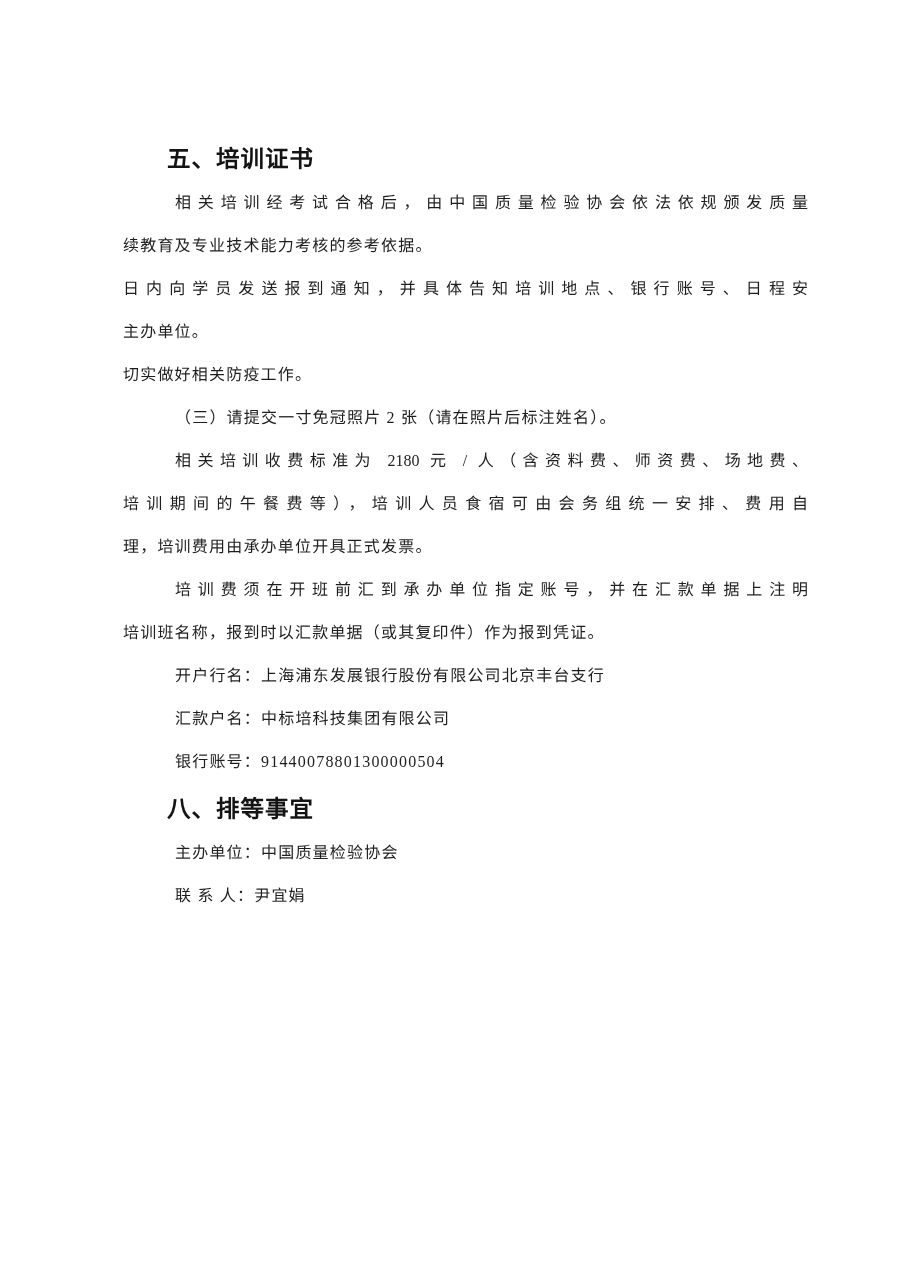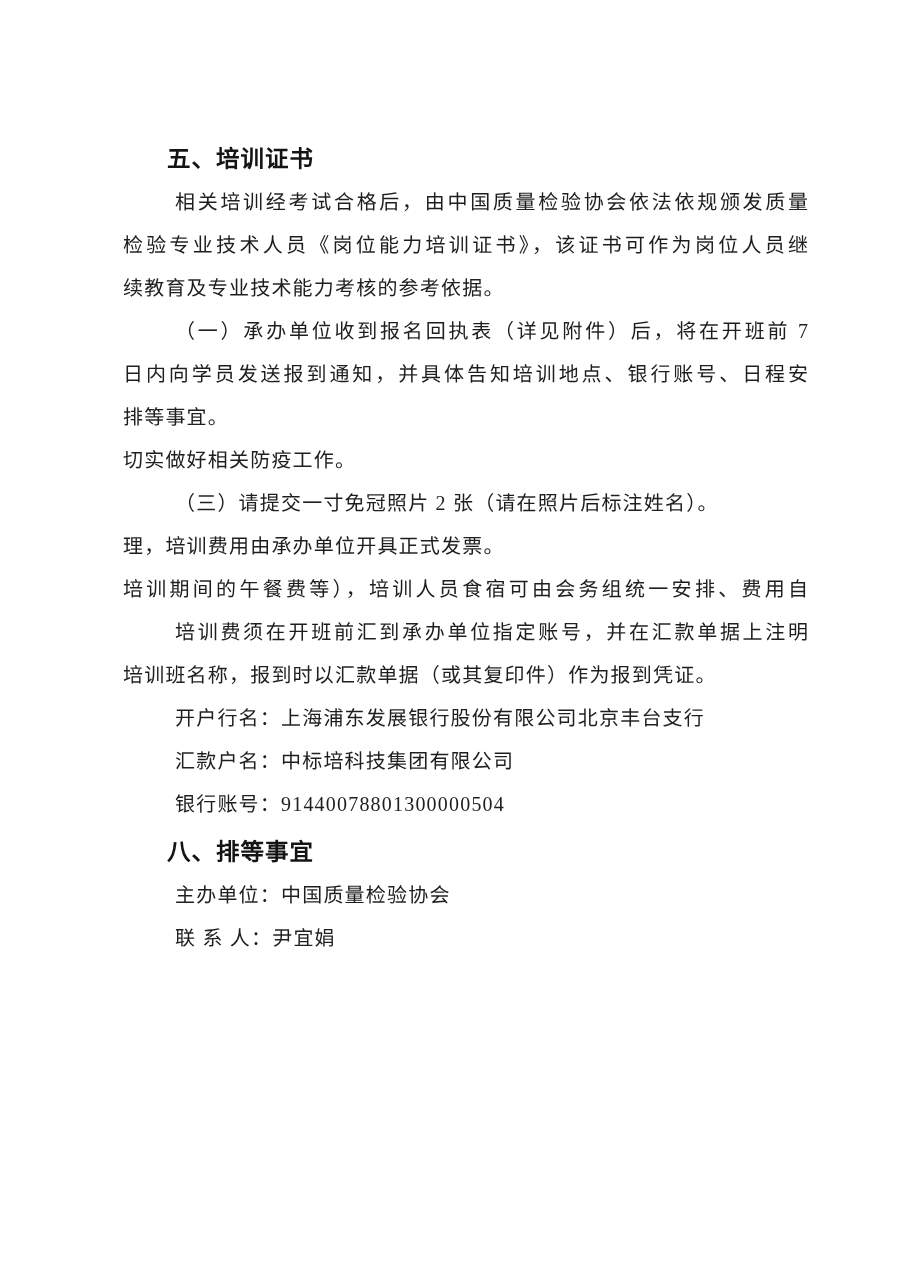--- a/index.html
+++ b/index.html
@@ -17,21 +17,21 @@
     color: #1e1e1e;
     margin-left: 18px;
   }
   .content {
     position: absolute;
     left: 105px;
     top: 133px;
     width: 685px;
   }
   .ln {
-    font-size: 20px;
+    font-size: 16px;
     line-height: 43px;
     height: 43px;
     letter-spacing: 1.2px;
     white-space: nowrap;
   }
   .ln.fill {
     letter-spacing: 0;
     text-align: justify;
     text-align-last: justify;
     white-space: normal;
@@ -62,31 +62,30 @@
   }
 </style>
 </head>
 <body>
 
 <div class="page">
   <div class="content">
 
     <h2 class="hd">五、培训证书</h2>
     <div class="ln fill ind">相关培训经考试合格后，由中国质量检验协会依法依规颁发质量</div>
-    <div class="ln fill">检验专业技术人员《岗位能力培训证书》，该证书可作为岗位人员继</div>
     <div class="ln">续教育及专业技术能力考核的参考依据。</div>
 
-    <div class="ln fill ind">（一）承办单位收到报名回执表（详见附件）后，将在开班前 7</div>
     <div class="ln fill">日内向学员发送报到通知，并具体告知培训地点、银行账号、日程安</div>
-    <div class="ln">排等事宜。</div>
+    <div class="ln">主办单位。</div>
     <div class="ln">切实做好相关防疫工作。</div>
     <div class="ln ind">（三）请提交一寸免冠照片 2 张（请在照片后标注姓名）。</div>
 
+    <div class="ln fill ind">相关培训收费标准为 2180 元 / 人（含资料费、师资费、场地费、</div>
+    <div class="ln fill">培训期间的午餐费等），培训人员食宿可由会务组统一安排、费用自</div>
     <div class="ln">理，培训费用由承办单位开具正式发票。</div>
-    <div class="ln fill">培训期间的午餐费等），培训人员食宿可由会务组统一安排、费用自</div>
     <div class="ln fill ind">培训费须在开班前汇到承办单位指定账号，并在汇款单据上注明</div>
     <div class="ln">培训班名称，报到时以汇款单据（或其复印件）作为报到凭证。</div>
     <div class="ln ind">开户行名：上海浦东发展银行股份有限公司北京丰台支行</div>
     <div class="ln ind">汇款户名：中标培科技集团有限公司</div>
     <div class="ln ind">银行账号：91440078801300000504</div>
 
     <h2 class="hd">八、排等事宜</h2>
     <div class="ln ind">主办单位：中国质量检验协会</div>
     <div class="ln ind">联 系 人：尹宜娟</div>
 

